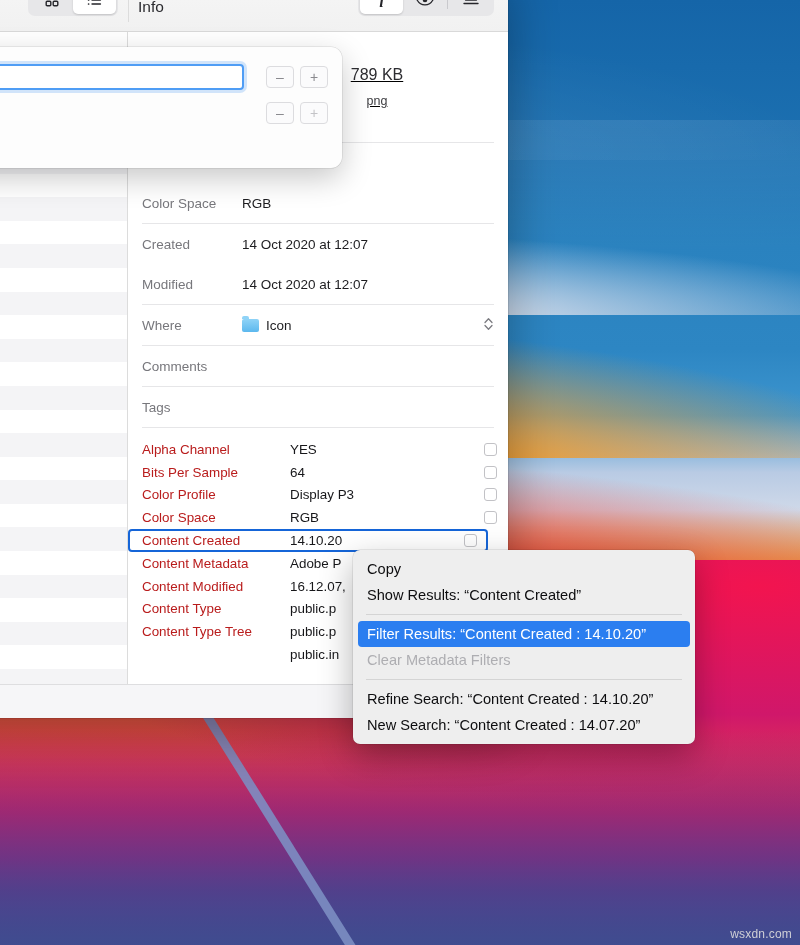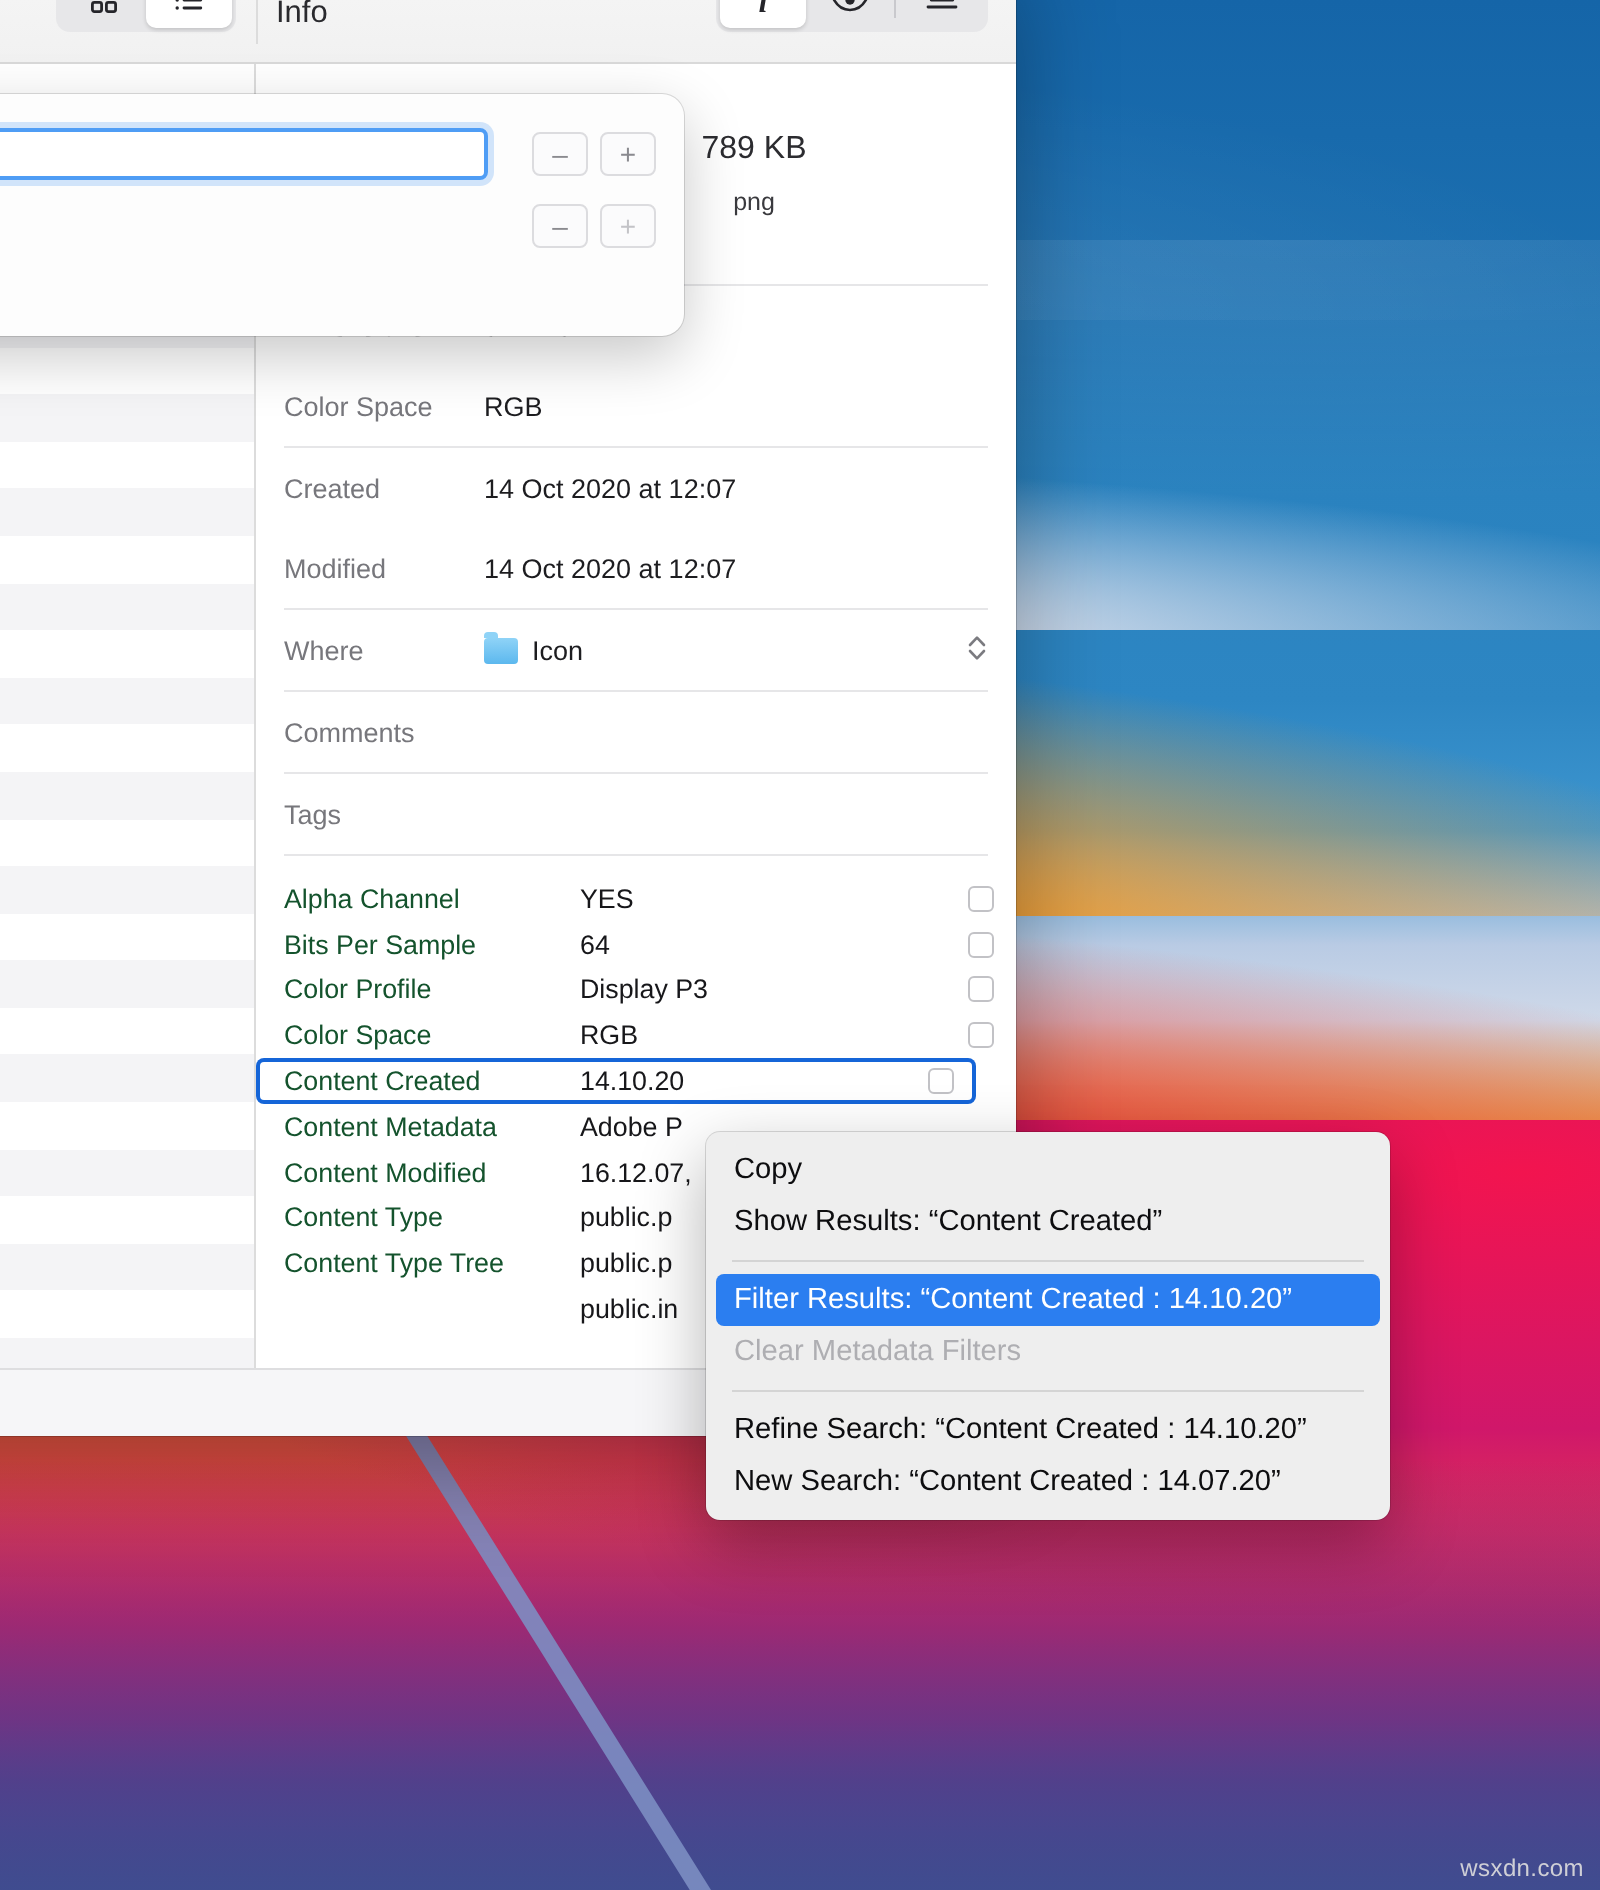--- a/index.html
+++ b/index.html
@@ -142,21 +142,21 @@
   
   #info-head {
     display: flex; align-items: center; height: 110px;
     padding: 0 6px 0 14px;
   }
   #preview-thumb {
     width: 100px; height: 84px;
     display: flex; align-items: center; justify-content: center;
     font-size: 14px; color: #39393d;
   }
-  #file-meta { flex: 1; text-align: center; padding-left: 10px; }
+  #file-meta { flex: 1; text-align: center; padding-left: 10px; text-decoration: underline; }
   #file-size { font-size: 16px; color: #2c2c30; margin-bottom: 10px; }
   #file-kind { font-size: 12.5px; color: #3a3a3e; }
 
   .info-sep { height: 1px; background: #e6e6e8; margin: 0 14px; }
 
   .info-row {
     display: flex; align-items: center;
     min-height: 40px; padding: 0 14px;
     font-size: 13.5px;
   }
@@ -173,21 +173,21 @@
     border-radius: 2px 2px 0 0; background: #8fd3f7;
   }
   .stepper-ico { color: #7b7b80; font-size: 11px; line-height: 1; text-align: right; }
 
   
   #meta-table { padding: 10px 0 6px 0; }
   .meta-row {
     display: flex; align-items: center; height: 22.8px;
     padding: 0 0 0 14px; font-size: 13.4px; position: relative;
   }
-  .meta-key { width: 148px; color: #14532d; flex: none; }
+  .meta-key { width: 148px; color: #b91c1c; flex: none; }
   .meta-val { color: #17171a; flex: 1; white-space: nowrap; overflow: hidden; }
   .meta-check {
     width: 36px; flex: none; display: flex; justify-content: center;
   }
   .cbox {
     width: 13px; height: 13px; border: 1px solid #c2c2c6;
     border-radius: 3px; background: #fff;
   }
   .meta-row.selected {
     box-shadow: inset 0 0 0 2px #1565d8;
@@ -224,21 +224,21 @@
     width: 28px; height: 22px; border: 1px solid #dcdcdf; background: #fbfbfc;
     border-radius: 4px; display: flex; align-items: center; justify-content: center;
     font-size: 14px; color: #8a8a8f; margin-left: 6px;
   }
   .pm-btn.dim { color: #c3c3c7; }
   #pop-hint { font-size: 12px; color: #98989d; padding-left: 2px; padding-top: 4px; }
 
   
   #context-menu {
     position: absolute;
-    left: 353px; top: 566px;
+    left: 353px; top: 550px;
     width: 342px;
     background: #eeeeee;
     border-radius: 7px;
     box-shadow: 0 12px 34px rgba(0,0,0,.30), 0 0 0 .5px rgba(0,0,0,.14);
     padding: 6px 0;
     font-size: 14.6px;
     color: #0d0d0f;
   }
   .cm-item { padding: 5px 14px; white-space: nowrap; }
   .cm-item.highlight { background: #2b7ef0; color: #ffffff; margin: 0 5px; border-radius: 4px; padding: 5px 9px; }

